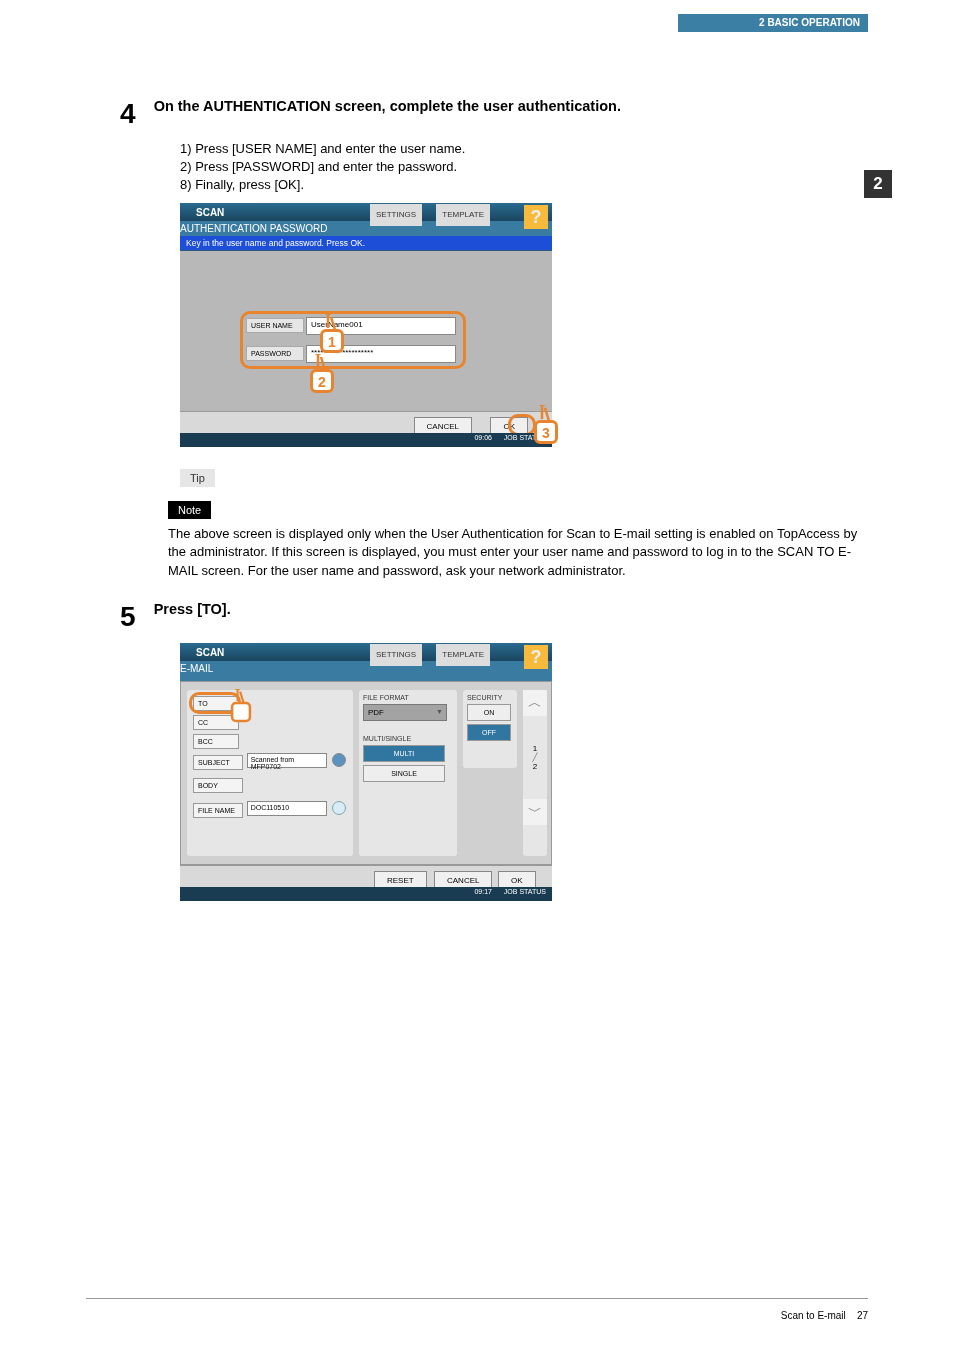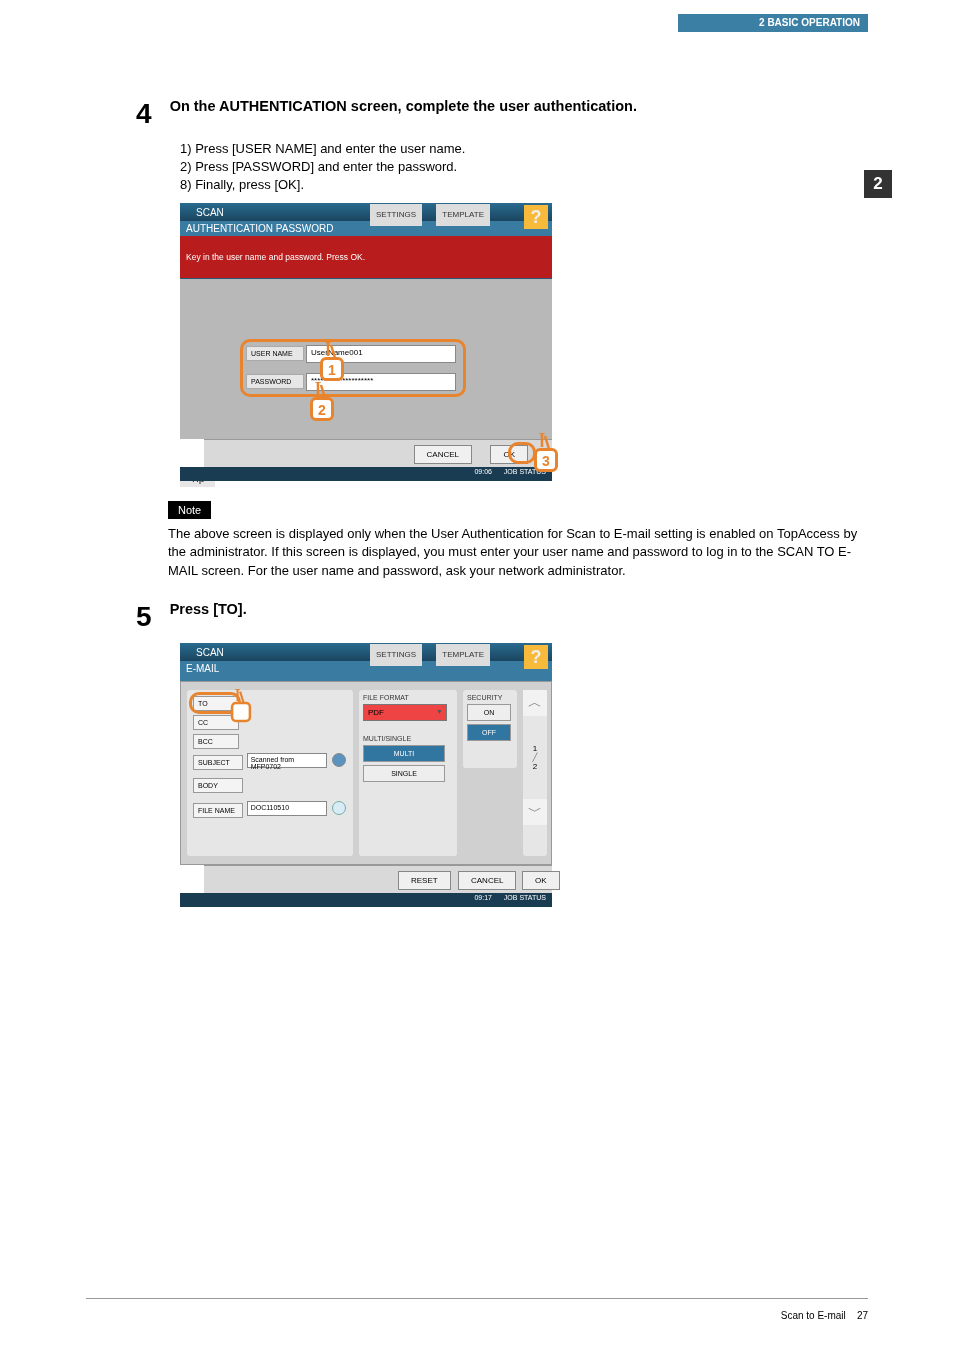--- a/index.html
+++ b/index.html
@@ -1,68 +1,68 @@
 <!DOCTYPE html>
 <html><head>
 <meta charset="utf-8">
 <style>
   * { box-sizing: border-box; margin: 0; padding: 0; }
   body { font-family: Arial, Helvetica, sans-serif; width: 954px; height: 1351px; background: #fff; position: relative; font-size: 13px; color: #000; }
   .header-band { position: absolute; top: 14px; right: 86px; width: 190px; height: 18px; background: #3b7fa5; color: #fff; font-size: 10px; font-weight: bold; text-align: right; padding: 3px 8px; }
   .chapter-tab { position: absolute; right: 62px; top: 170px; width: 28px; height: 28px; background: #333; color: #fff; font-size: 17px; font-weight: bold; text-align: center; line-height: 28px; }
   .content { position: absolute; left: 120px; top: 98px; width: 740px; }
   .step-num { font-size: 28px; font-weight: bold; display: inline-block; width: 30px; vertical-align: top; }
-  .step-row { margin-bottom: 10px; margin-left: 16px; }
+  .step-row { margin-bottom: 10px; }
   .step-title { font-size: 14.5px; font-weight: bold; display: inline-block; }
   .step-list { margin-left: 60px; margin-top: 4px; font-size: 13px; line-height: 1.4; }
   .tip-label { background: #e6e6e6; color: #333; font-size: 11px; padding: 3px 10px; display: inline-block; margin-top: 14px; }
   .note-label { background: #000; color: #fff; font-size: 11px; padding: 3px 10px; display: inline-block; margin-top: 14px; }
   .note-text, .tip-text { font-size: 13px; line-height: 1.45; margin-top: 6px; margin-left: 0; }
   .footer { position: absolute; bottom: 30px; right: 86px; font-size: 10px; }
   .footer-divider { position: absolute; bottom: 52px; left: 86px; right: 86px; height: 1px; background: #999; }
 
   
   .ss { position: relative; margin-left: 60px; margin-top: 8px; }
   .ss1 { width: 372px; height: 252px; }
   .ss-titlebar { height: 18px; background: linear-gradient(#2a6b8f,#1a4560); color: #fff; font-size: 10px; line-height: 18px; padding-left: 16px; position: relative; }
-  .ss-titlebar .label { position: absolute; left: 16px; top: 1px; font-weight: normal; font-size: 10px; }
+  .ss-titlebar .label { position: absolute; left: 16px; top: 1px; font-weight: bold; font-size: 10px; }
   .ss-titlebar .tab { position: absolute; background: #ddd; color: #333; font-size: 8px; padding: 2px 6px; top: 1px; }
   .ss-titlebar .tab.settings { right: 130px; }
   .ss-titlebar .tab.template { right: 62px; }
   .ss-titlebar .help { position: absolute; right: 4px; top: 2px; width: 24px; height: 24px; background: #f7ba3a; color: #eee; font-size: 18px; font-weight: bold; text-align: center; line-height: 24px; z-index: 3; }
-  .ss-subtitle { background: #3a7ba2; color: #fff; font-size: 10px; padding: 2px 6px; }
-  .ss-hint { background: #b91c1c; color: #fff; font-size: 8.5px; padding: 16px 6px; border-bottom: 1px solid #2a5a78; }
+  .ss-subtitle { background: #3a7ba2; color: #fff; font-size: 10px; padding: 2px 0; }
+  .ss-hint { background: #1d4ed8; color: #fff; font-size: 8.5px; padding: 2px 6px; border-bottom: 1px solid #2a5a78; }
   .ss-body { background: #b8b8b8; height: 160px; position: relative; }
   .field-row { position: absolute; display: flex; align-items: center; font-size: 8px; }
   .field-row.r1 { top: 66px; left: 66px; }
   .field-row.r2 { top: 94px; left: 66px; }
   .field-label { background: #e6e6e6; border: 1px solid #aaa; width: 58px; padding: 3px 4px; font-size: 7px; text-align: left; }
   .field-input { background: #fff; border: 1px solid #888; width: 150px; height: 18px; padding: 2px 4px; font-size: 8px; margin-left: 2px; }
   .highlight-box { position: absolute; border: 3px solid #e8842e; border-radius: 10px; }
   .marker { position: absolute; width: 24px; height: 24px; border: 3px solid #e8842e; border-radius: 6px; background: #fff; color: #e8842e; font-size: 14px; font-weight: bold; text-align: center; line-height: 20px; z-index: 5; }
   .marker svg { position: absolute; top: -18px; left: 2px; }
-  .ss-footer { background: #d9d9d9; height: 28px; position: relative; border-top: 1px solid #999; margin-left: 24px; }
+  .ss-footer { background: #d9d9d9; height: 22px; position: relative; border-top: 1px solid #999; }
   .ss-btn { position: absolute; background: #f0f0f0; border: 1px solid #888; font-size: 8px; padding: 4px 12px; top: 5px; }
   .ss-status { background: #1a3c52; height: 14px; position: relative; color: #fff; font-size: 7px; }
   .ss-status .time { position: absolute; right: 60px; top: 1px; }
   .ss-status .jobst { position: absolute; right: 6px; top: 1px; }
 
   
   .ss2 { width: 372px; height: 256px; }
   .ss2-body { background: #d0d0d0; position: relative; height: 184px; border: 1px solid #999; }
   .addr-panel, .fmt-panel, .sec-panel, .nav-panel { position: absolute; background: #e6e6e6; border-radius: 3px; }
   .addr-panel { left: 6px; top: 8px; width: 166px; height: 166px; padding: 6px; }
   .fmt-panel { left: 178px; top: 8px; width: 98px; height: 166px; padding: 4px; }
   .sec-panel { left: 282px; top: 8px; width: 54px; height: 78px; padding: 4px; }
   .nav-panel { left: 342px; top: 8px; width: 24px; height: 166px; }
   .sbtn { background: #f4f4f4; border: 1px solid #999; font-size: 7px; padding: 3px 4px; margin-bottom: 4px; display: block; width: 46px; text-align: left; }
   .sbtn.wide { width: 50px; }
   .sinput { background: #fff; border: 1px solid #888; font-size: 7px; padding: 2px 3px; height: 15px; width: 80px; display: inline-block; vertical-align: top; }
   .panel-label { font-size: 7px; color: #333; margin-bottom: 3px; display: block; }
-  .drop { background: #ef4444; border: 1px solid #777; font-size: 8px; padding: 3px 4px; width: 84px; position: relative; }
+  .drop { background: #a3a3a3; border: 1px solid #777; font-size: 8px; padding: 3px 4px; width: 84px; position: relative; }
   .drop::after { content: "▼"; position: absolute; right: 3px; top: 3px; font-size: 7px; color: #555; }
   .seg { background: #eee; border: 1px solid #999; font-size: 7px; padding: 4px 6px; width: 82px; margin-top: 3px; text-align: center; }
   .seg.active { background: #3176a0; color: #fff; }
   .nav-panel .arr { font-size: 14px; color: #888; text-align: center; display: block; width: 100%; padding: 4px 0; background:#f2f2f2;}
   .nav-panel .pg { font-size: 8px; text-align: center; padding: 28px 0; }
   .clock-icon { display:inline-block; width:14px; height:14px; border:1px solid #888; border-radius:50%; background:#5a92c0; vertical-align:top; margin-left:2px; position:relative;}
   .clock-icon.lt { background:#d8ecf6; border-color:#7aa; }
   .redcircle { position:absolute; border:3px solid #e8842e; width:28px; height:22px; border-radius:10px;}
 </style>
 </head>

